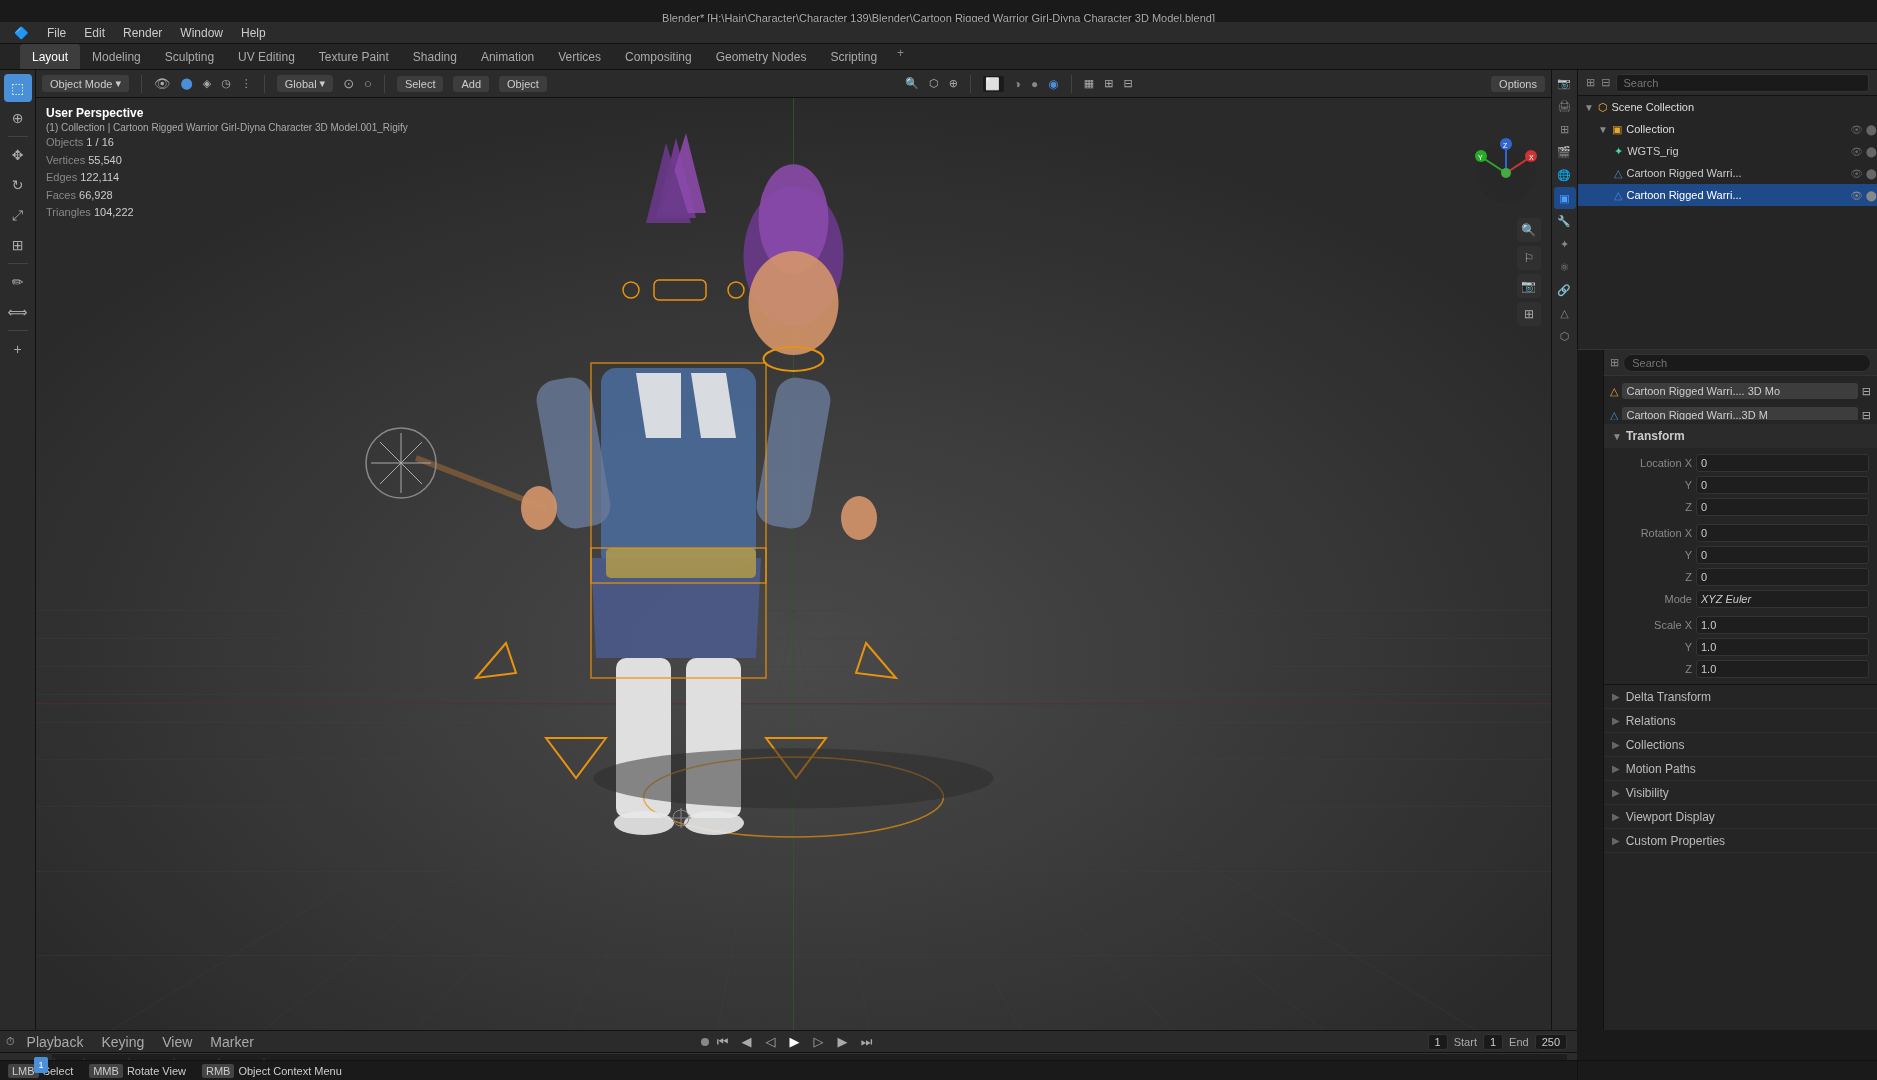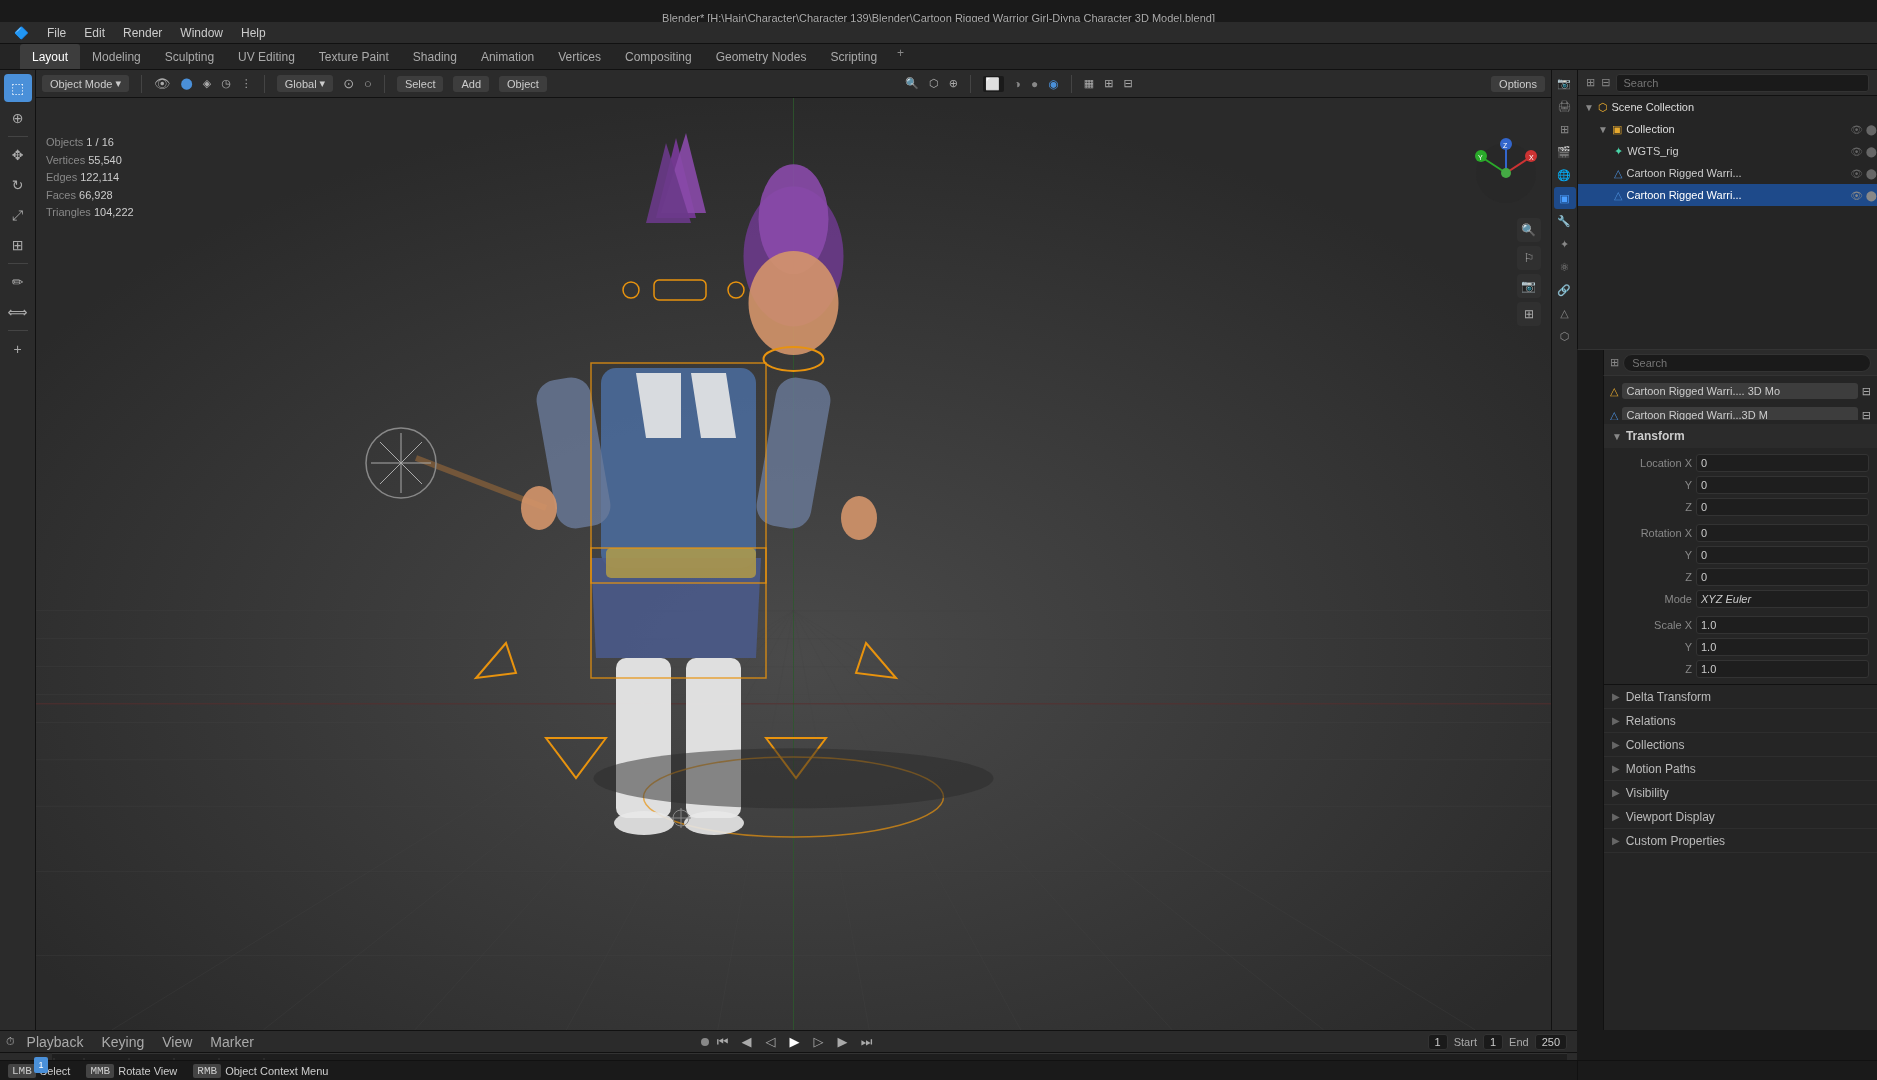--- a/index.html
+++ b/index.html
@@ -357,21 +357,20 @@
     .status-item {
       display: flex;
       align-items: center;
       gap: 4px;
     }
     .status-key {
       background: #444;
       padding: 1px 4px;
       border-radius: 2px;
       color: #ccc;
-      font-family: Liberation Mono, monospace;
     }
 
     
     #prop-sidebar {
       position: absolute;
       right: 300px;
       top: 70px;
       bottom: 50px;
       width: 26px;
       background: #2b2b2b;
@@ -600,20 +599,24 @@
     <ellipse cx="608" cy="725" rx="30" ry="12" fill="#e8e8e8" opacity="0.9"></ellipse>
     <ellipse cx="678" cy="725" rx="30" ry="12" fill="#e8e8e8" opacity="0.9"></ellipse>
 
     <line x1="645" y1="710" x2="645" y2="730" stroke="#888" stroke-width="1"></line>
     <line x1="635" y1="720" x2="655" y2="720" stroke="#888" stroke-width="1"></line>
     <circle cx="645" cy="720" r="8" fill="none" stroke="#888" stroke-width="1"></circle>
 
     <ellipse cx="50%" cy="73%" rx="200" ry="30" fill="#2a2a2a" opacity="0.5"></ellipse>
   </svg>
 
+  <div style="position:absolute;top:8px;left:10px;">
+    <div style="color:#fff;font-size:12px;font-weight:bold;">User Perspective</div>
+    <div style="color:#aaa;font-size:10px;margin-top:2px;">(1) Collection | Cartoon Rigged Warrior Girl-Diyna Character 3D Model.001_Rigify</div>
+  </div>
 
   <div id="viewport-info">
     <div>
       <span style="color:#888;">Objects </span>
       <span>1 / 16</span>
     </div>
     <div>
       <span style="color:#888;">Vertices </span>
       <span>55,540</span>
     </div>

